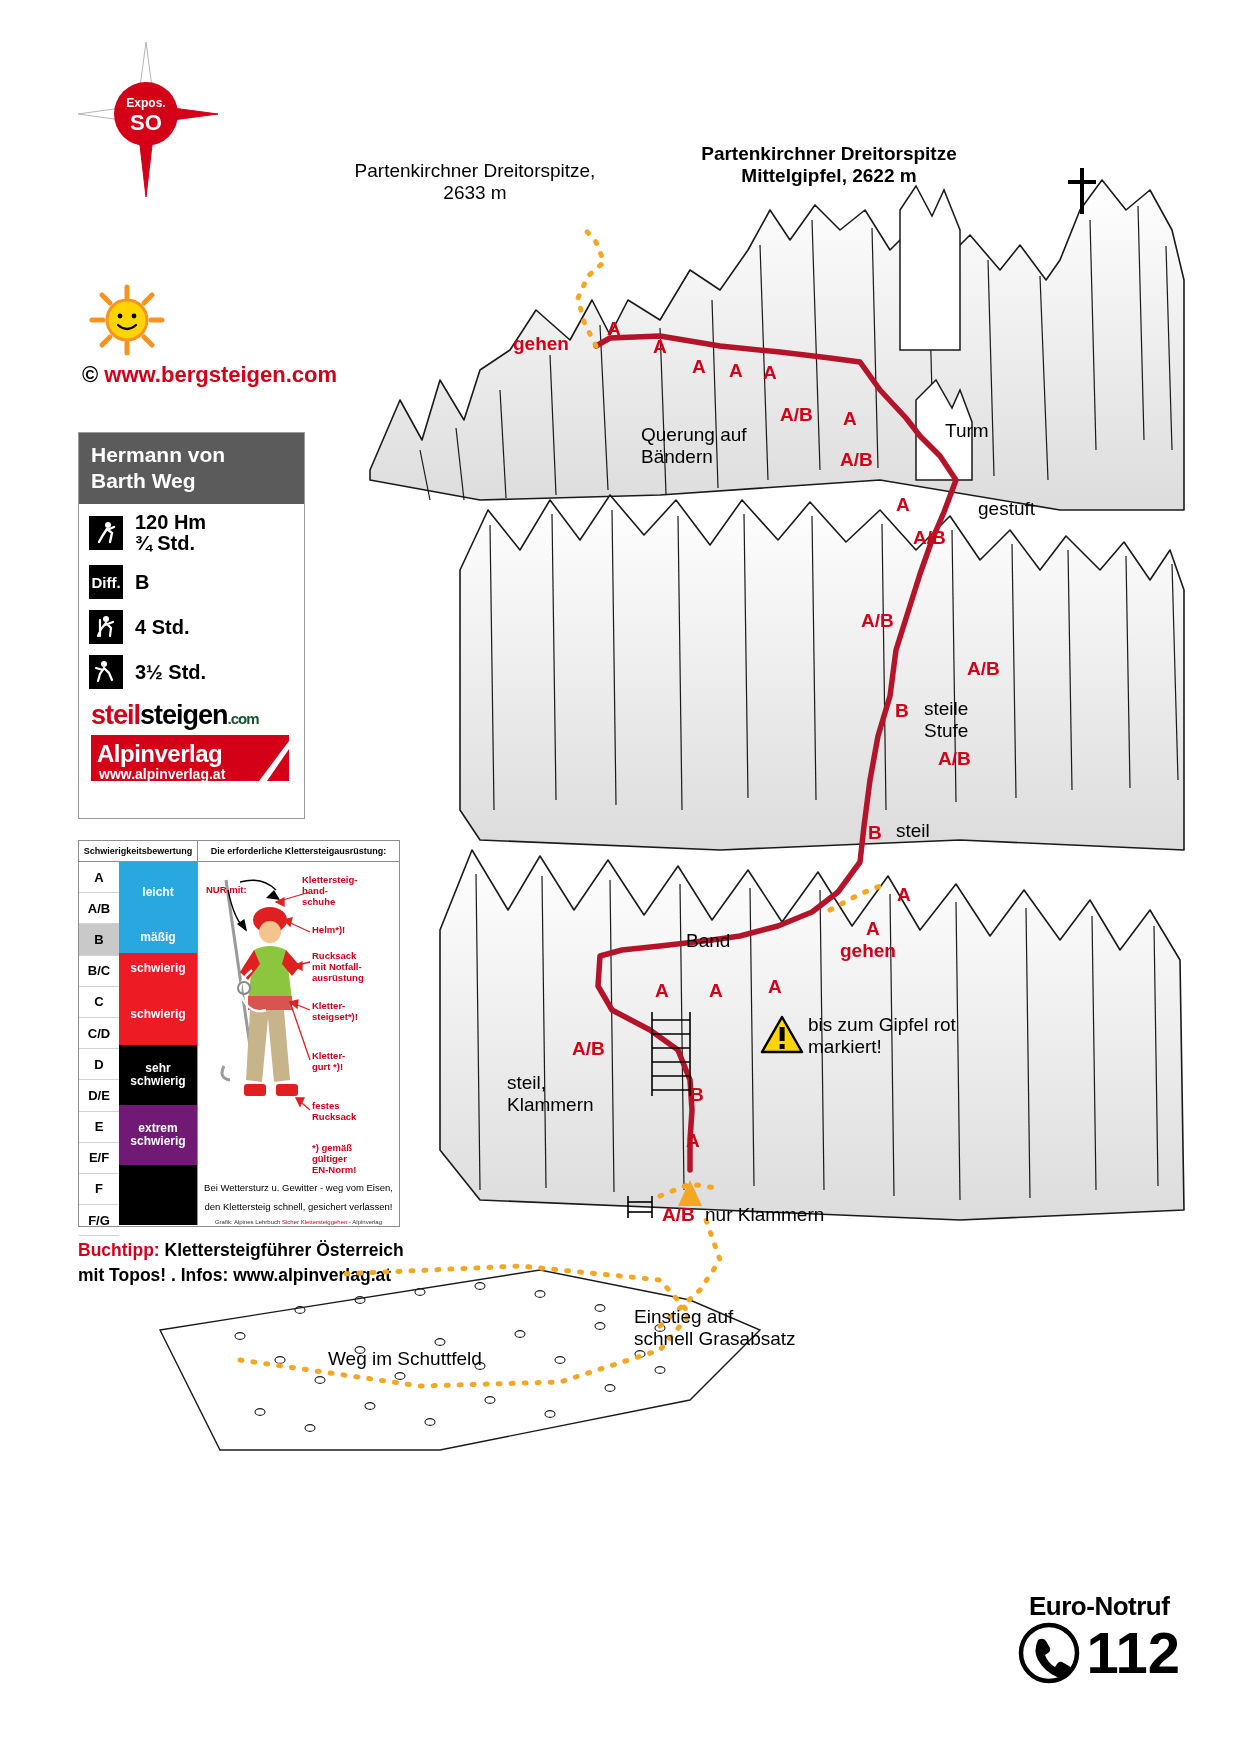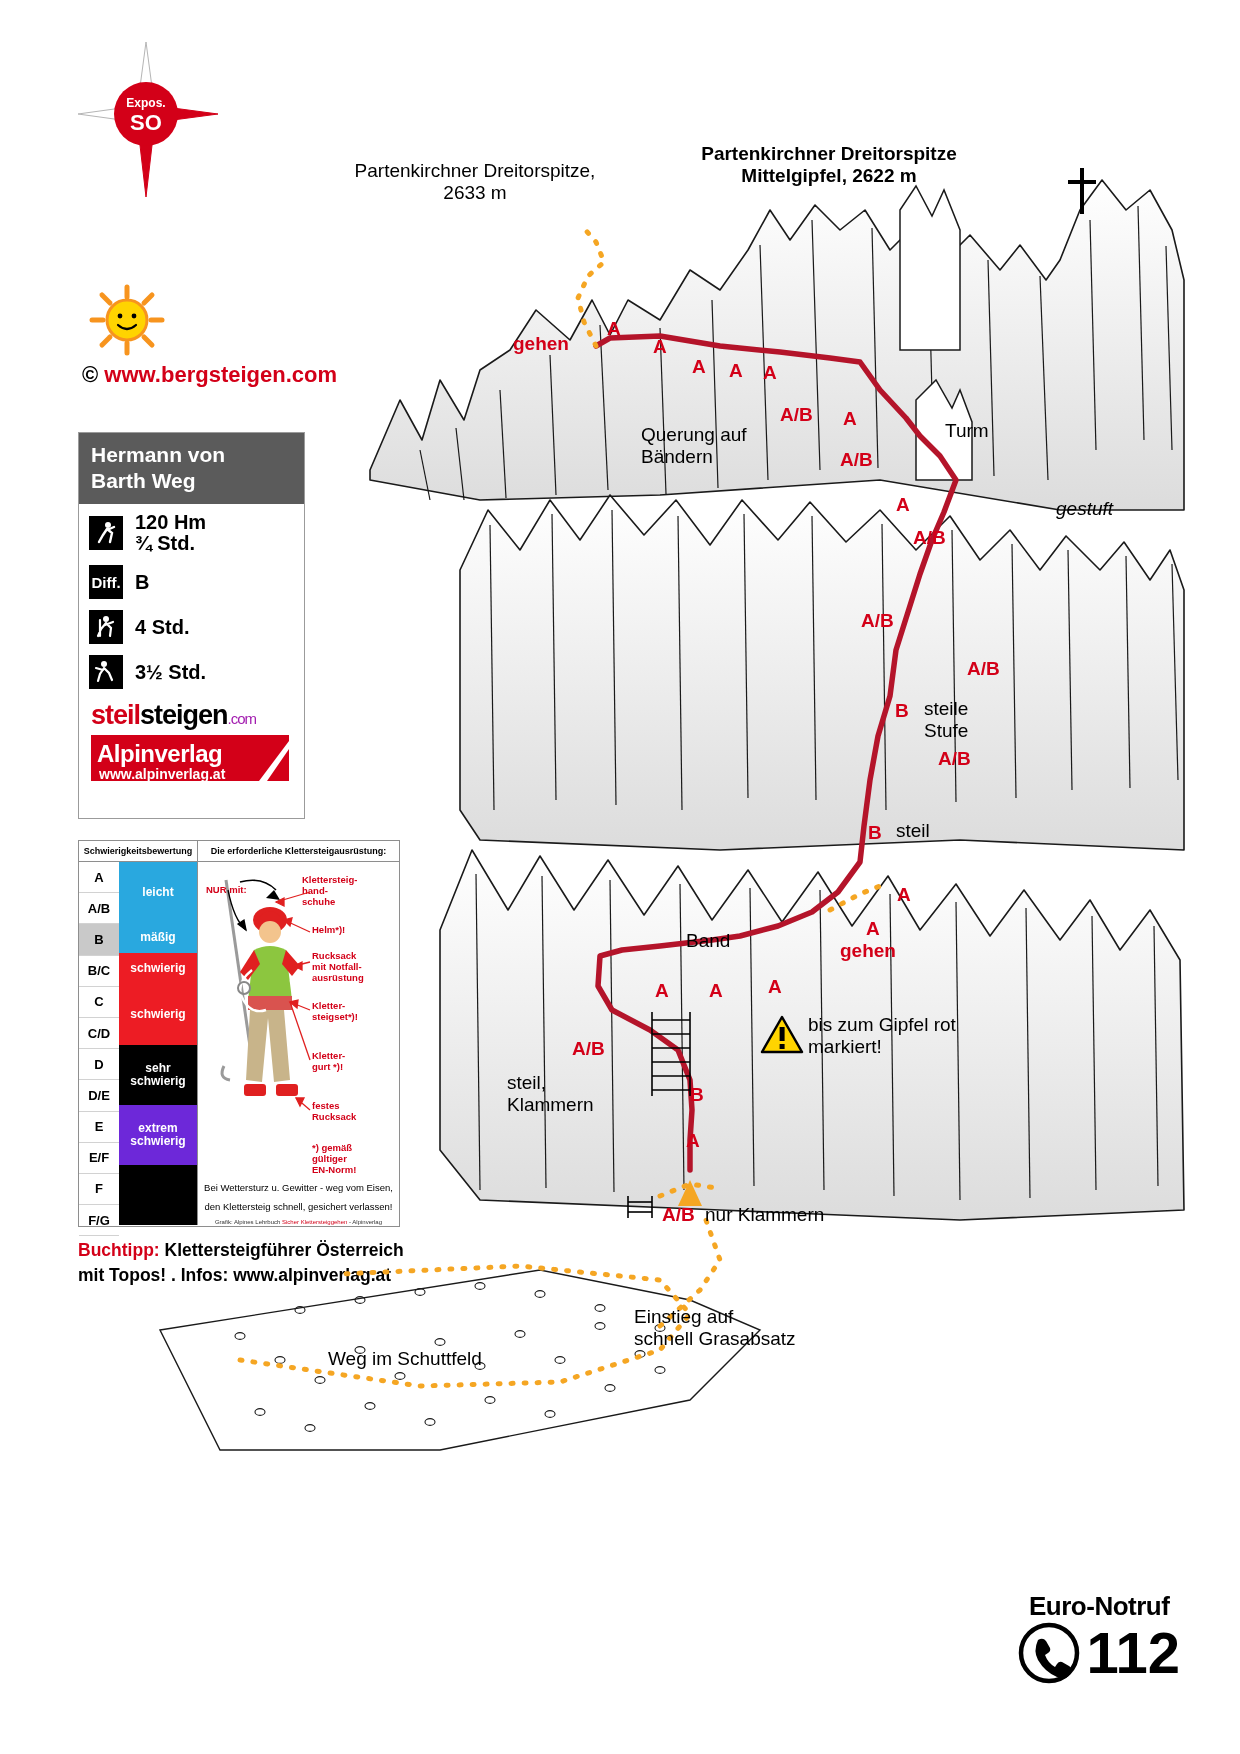--- a/index.html
+++ b/index.html
@@ -24,21 +24,21 @@
   #infobox .hdr{background:#5b5b5b;color:#fff;font-weight:bold;font-size:21px;line-height:26px;padding:9px 12px 10px 12px;}
   #infobox .rows{padding:8px 0 0 10px;}
   .irow{display:flex;align-items:center;margin-bottom:11px;}
   .ic{width:34px;height:34px;background:#000;color:#fff;display:flex;align-items:center;justify-content:center;font-size:20px;font-weight:bold;margin-right:12px;flex:none;}
   .ic svg{display:block;}
   .ilabel{font-size:20px;font-weight:bold;line-height:21px;}
   .ilabel .sub{display:block;font-size:20px;}
   #logo-berg{margin:6px 0 0 12px;}
   #logo-berg .b1{font-size:27px;font-weight:bold;letter-spacing:-1px;}
   #logo-berg .b1 .red{color:#d30018;}
-  #logo-berg .b1 .dotcom{font-size:15px;color:#a21caf;font-weight:normal;}
+  #logo-berg .b1 .dotcom{font-size:15px;color:#14532d;font-weight:bold;}
   #alpinbar{margin:4px 0 0 12px;width:198px;height:46px;background:#d30018;position:relative;overflow:hidden;}
   #alpinbar .txt{position:absolute;left:6px;top:5px;color:#fff;font-size:24px;font-weight:bold;letter-spacing:-0.5px;}
   #alpinbar .sub{position:absolute;left:8px;top:31px;color:#fff;font-size:14px;font-weight:bold;}
   #alpinbar .mtn{position:absolute;right:0;top:0;}
 
   
   #scalebox{left:78px;top:840px;width:320px;height:385px;border:1px solid #8e8e8e;background:#fff;}
   #scalebox .top{display:flex;height:20px;border-bottom:1px solid #8e8e8e;}
   #scalebox .top .t1{width:118px;font-size:9px;font-weight:bold;text-align:center;line-height:20px;border-right:1px solid #8e8e8e;}
   #scalebox .top .t2{flex:1;font-size:9px;font-weight:bold;text-align:center;line-height:20px;}
@@ -191,21 +191,21 @@
         <div class="gcell">F</div>
         <div class="gcell">F/G</div>
       </div>
       <div id="gradebands">
         <div class="band" style="height:60px;background:#29a8df">leicht</div>
         <div class="band" style="height:31px;background:#29a8df">mäßig</div>
         <div class="band" style="height:31px;background:#ed1c24">schwierig</div>
         <div class="band" style="height:61px;background:#ed1c24">schwierig</div>
         <div class="band" style="height:60px;background:#000;white-space:pre-line">sehr
 schwierig</div>
-        <div class="band" style="height:60px;background:#6d28d9;white-space:pre-line">extrem
+        <div class="band" style="height:60px;background:#701a75;white-space:pre-line">extrem
 schwierig</div>
         <div class="band" style="height:60px;background:#000"></div>
       </div>
     </div>
     <div id="equip">
 
       <svg width="200" height="305" viewBox="0 0 200 305" style="position:absolute;left:6px;top:8px;">
         <line x1="22" y1="10" x2="48" y2="190" stroke="#9a9a9a" stroke-width="3"></line>
         <path d="M20 196 q-6 12 6 14" stroke="#9a9a9a" stroke-width="3" fill="none"></path>
         <path d="M36 12 q22 -6 36 8" stroke="#000" stroke-width="1.6" fill="none"></path>
@@ -443,21 +443,21 @@
 <div class="abs grade" style="left:763px;top:362px;">A</div>
 <div class="abs lbl" style="left:641px;top:424px;width:160px;">
   <span style="white-space:pre-line">Querung auf
 Bändern</span>
 </div>
 <div class="abs grade" style="left:780px;top:404px;">A/B</div>
 <div class="abs grade" style="left:843px;top:408px;">A</div>
 <div class="abs lbl" style="left:945px;top:420px;">Turm</div>
 <div class="abs grade" style="left:840px;top:449px;">A/B</div>
 <div class="abs grade" style="left:896px;top:494px;">A</div>
-<div class="abs lbl" style="left:1056px;top:498px;font-style:italic;">gestuft</div>
+<div class="abs lbl" style="left:978px;top:498px;">gestuft</div>
 <div class="abs grade" style="left:913px;top:527px;">A/B</div>
 <div class="abs grade" style="left:861px;top:610px;">A/B</div>
 <div class="abs grade" style="left:967px;top:658px;">A/B</div>
 <div class="abs grade" style="left:895px;top:700px;">B</div>
 <div class="abs lbl" style="left:924px;top:698px;width:110px;">
   <span style="white-space:pre-line">steile
 Stufe</span>
 </div>
 <div class="abs grade" style="left:938px;top:748px;">A/B</div>
 <div class="abs grade" style="left:868px;top:822px;">B</div>

